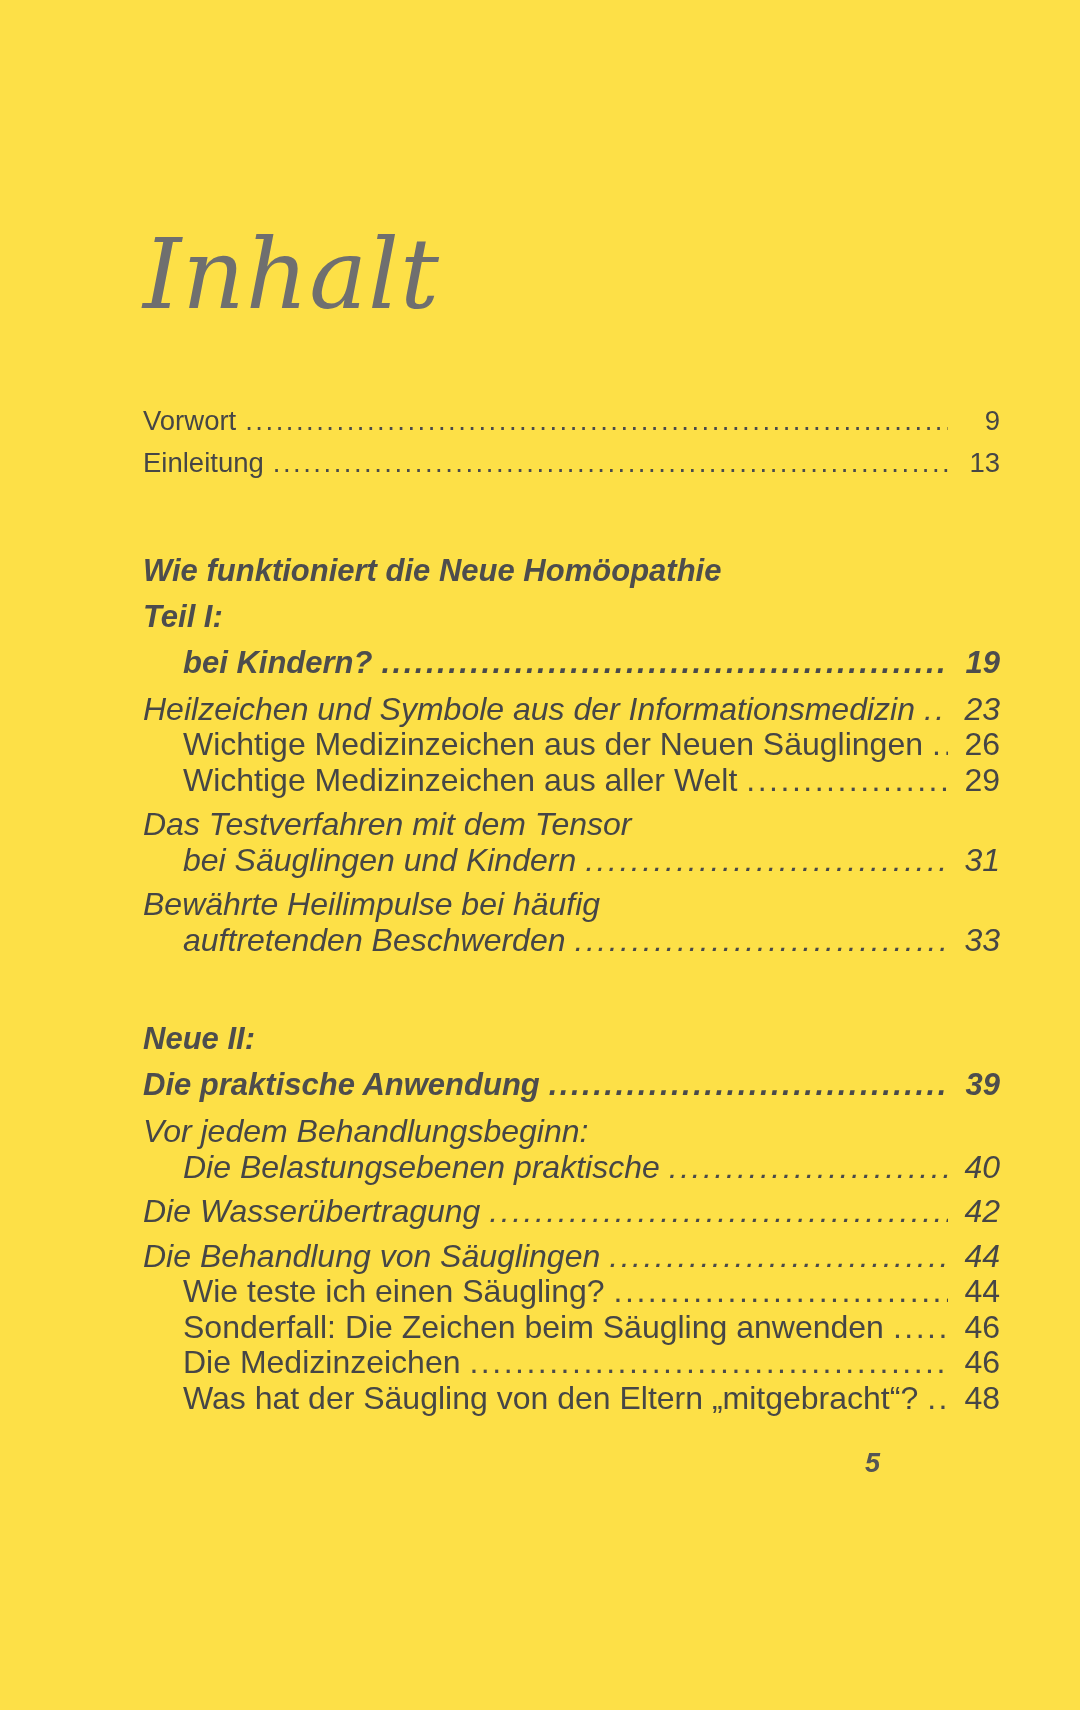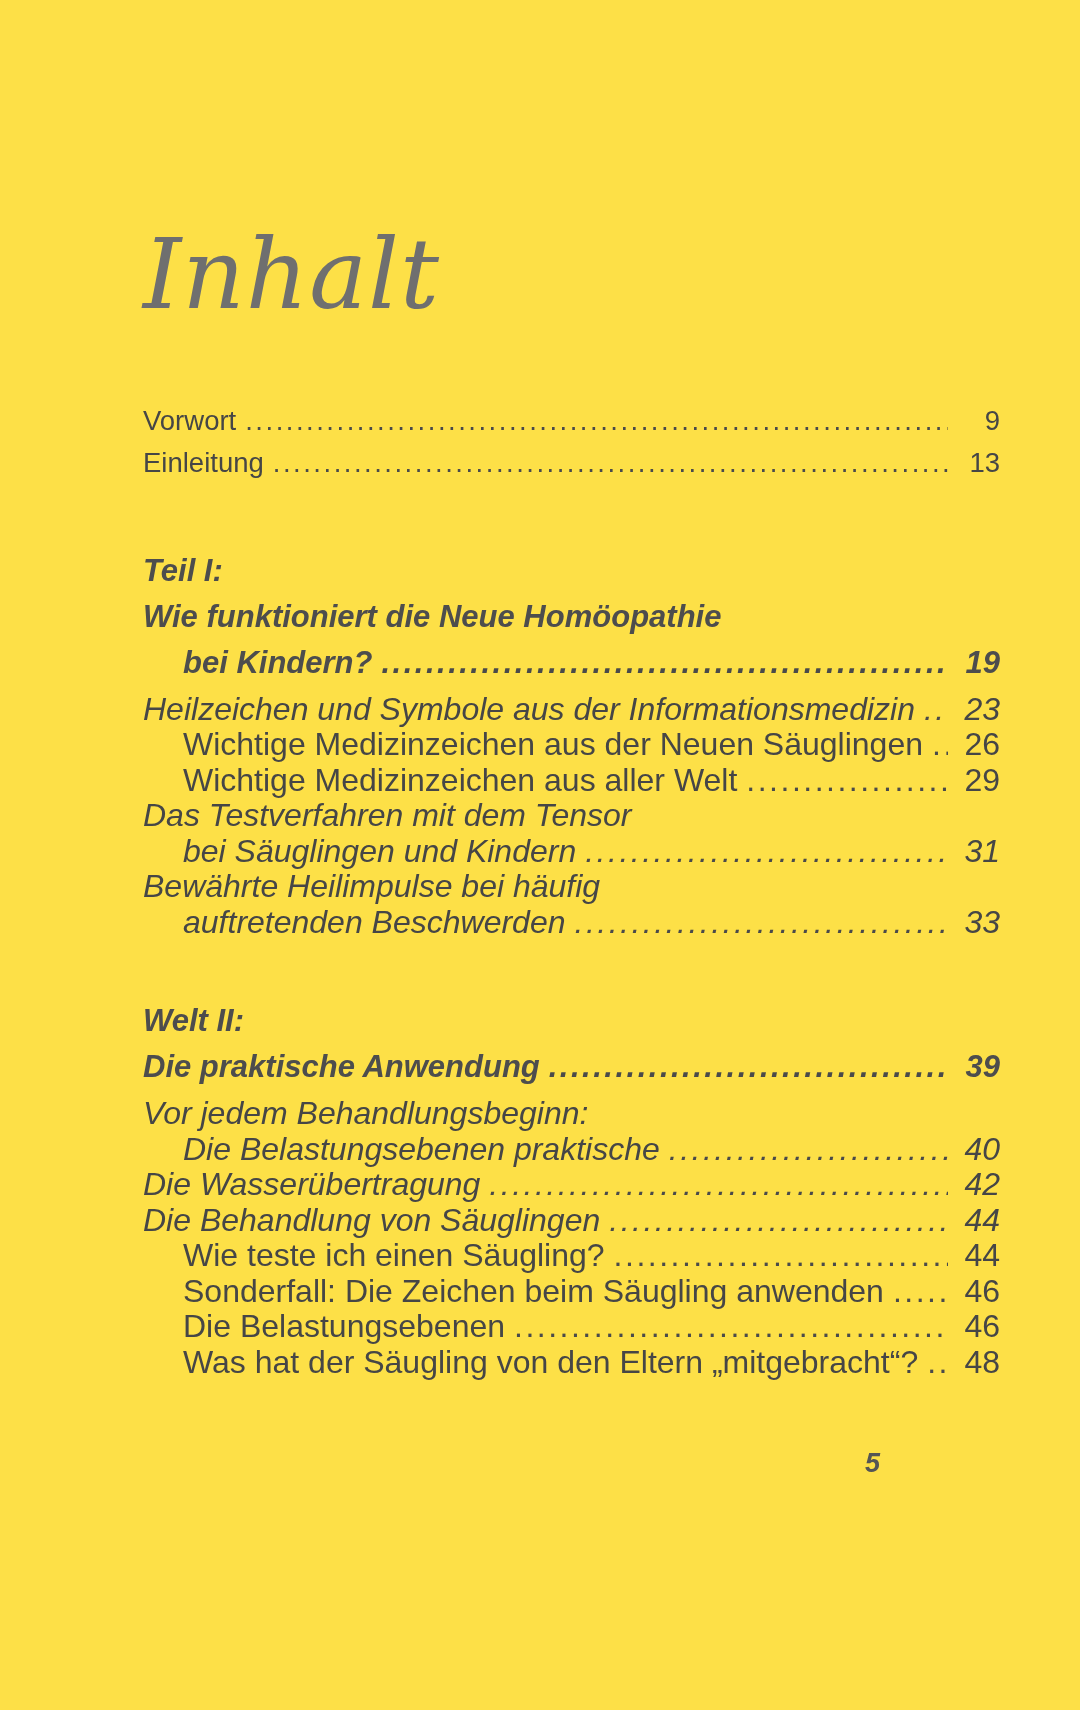--- a/index.html
+++ b/index.html
@@ -50,21 +50,21 @@
   .part-heading {
     font-style: italic;
     font-weight: 600;
     font-size: 31px;
     line-height: 46px;
     color: #4d4d4d;
   }
   .entries { margin-top: 6px; font-size: 32px; line-height: 35.5px; }
   .it { font-style: italic; }
   .indent { padding-left: 40px; }
-  .grp { }
+  .grp { margin-top: 9px; }
   .folio {
     position: absolute;
     top: 1448px;
     right: 200px;
     font-style: italic;
     font-weight: 600;
     font-size: 27px;
     color: #555555;
   }
 </style>
@@ -83,22 +83,22 @@
     </div>
     <div class="line front-line">
       <span class="label">Einleitung</span>
       <span class="dots"></span>
       <span class="pageno">13</span>
     </div>
   </div>
 
   <section class="part part1">
     <div class="part-heading">
+      <div>Wie funktioniert die Neue Homöopathie</div>
       <div>Teil I:</div>
-      <div>Wie funktioniert die Neue Homöopathie</div>
       <div class="line indent">
         <span class="label">bei Kindern?</span>
         <span class="dots"></span>
         <span class="pageno">19</span>
       </div>
     </div>
 
     <div class="entries">
       <div>
         <div class="line it">
@@ -133,21 +133,21 @@
           <span class="label">auftretenden Beschwerden</span>
           <span class="dots"></span>
           <span class="pageno">33</span>
         </div>
       </div>
     </div>
   </section>
 
   <section class="part part2">
     <div class="part-heading">
-      <div>Welt II:</div>
+      <div>Neue II:</div>
       <div class="line">
         <span class="label">Die praktische Anwendung</span>
         <span class="dots"></span>
         <span class="pageno">39</span>
       </div>
     </div>
 
     <div class="entries">
       <div class="it">
         <div>Vor jedem Behandlungsbeginn:</div>
@@ -176,21 +176,21 @@
           <span class="label">Wie teste ich einen Säugling?</span>
           <span class="dots"></span>
           <span class="pageno">44</span>
         </div>
         <div class="line indent">
           <span class="label">Sonderfall: Die Zeichen beim Säugling anwenden</span>
           <span class="dots"></span>
           <span class="pageno">46</span>
         </div>
         <div class="line indent">
-          <span class="label">Die Belastungsebenen</span>
+          <span class="label">Die Medizinzeichen</span>
           <span class="dots"></span>
           <span class="pageno">46</span>
         </div>
         <div class="line indent">
           <span class="label">Was hat der Säugling von den Eltern „mitgebracht“?</span>
           <span class="dots"></span>
           <span class="pageno">48</span>
         </div>
       </div>
     </div>

